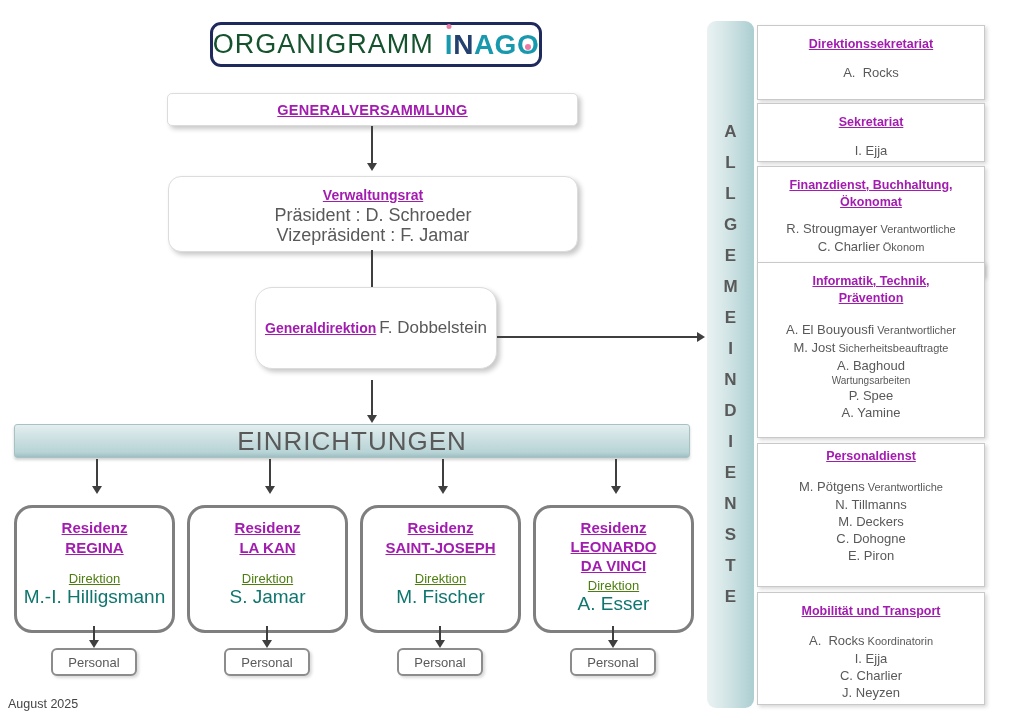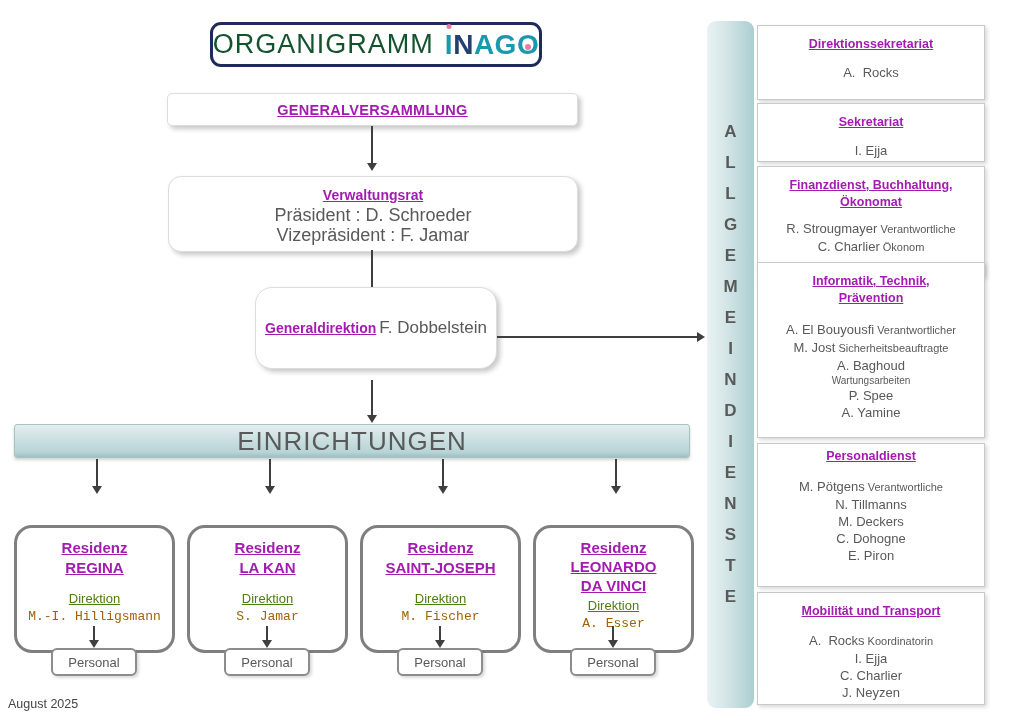--- a/index.html
+++ b/index.html
@@ -39,28 +39,28 @@
   #gd-box .l{font-size:17px;color:#595959;}
 
   
   #banner{position:absolute;left:14px;top:424px;width:676px;height:34px;border-radius:3px;
         background:linear-gradient(to bottom,#e3eeef 0%,#c6dcde 55%,#b8d4d6 85%,#9dc0c3 100%);
         border:1px solid #a8c2c4;box-shadow:0 2px 3px rgba(0,0,0,0.18);
         display:flex;align-items:center;justify-content:center;
         font-size:26px;color:#595959;letter-spacing:1px;}
 
   
-  .res{position:absolute;top:525px;width:161px;height:128px;background:#fff;text-align:center;
+  .res{position:absolute;top:505px;width:161px;height:128px;background:#fff;text-align:center;
         border:3px solid #7f7f7f;border-radius:18px;padding-top:10px;}
   .res .rt{font-size:15px;line-height:20px;}
   .res .sub{margin-top:12px;}
   .res.tight .rt{line-height:19px;}
   .res.tight .sub{margin-top:2px;}
   .res .role{font-size:13px;line-height:18px;text-decoration:underline;color:#4d7c0f;}
-  .res .name{font-size:13px;line-height:18px;color:#a16207;font-family:Liberation Mono, monospace;}
+  .res .name{font-size:19px;line-height:18px;color:#0f766e;}
 
   
   .pers{position:absolute;top:648px;width:86px;height:28px;background:#fff;text-align:center;
         border:2.5px solid #8c8c8c;border-radius:6px;display:flex;align-items:center;
         justify-content:center;font-size:13px;color:#595959;
         box-shadow:2px 2px 3px rgba(0,0,0,0.15);}
 
   
   #sidebar{position:absolute;left:707px;top:21px;width:47px;height:687px;border-radius:9px;
         background:linear-gradient(to right,#eaf2f3 0%,#d5e6e7 40%,#abced1 100%);

